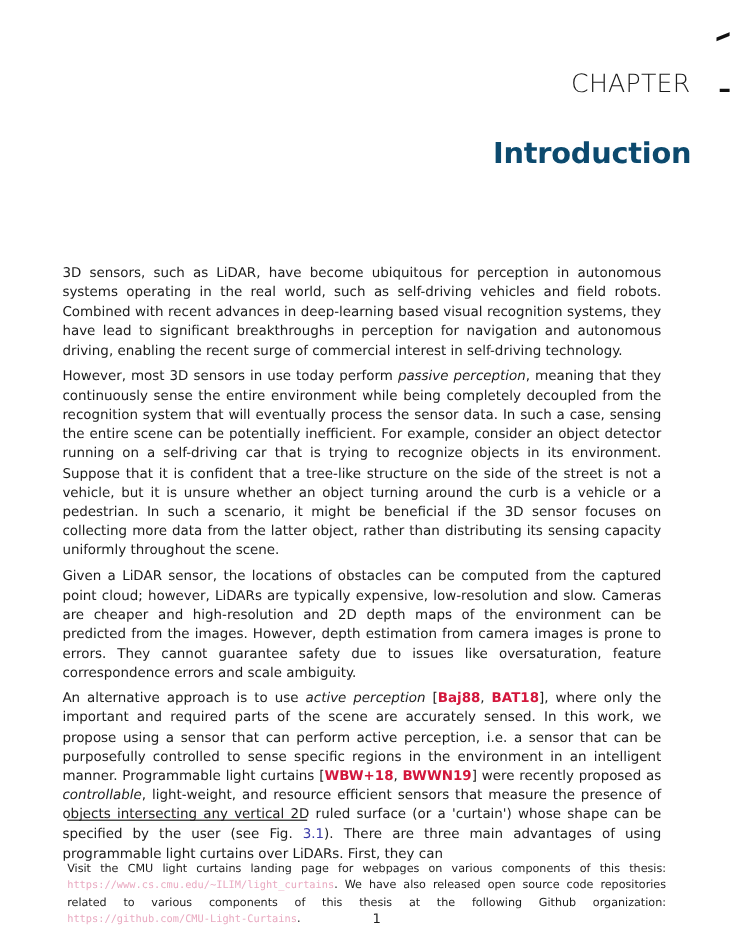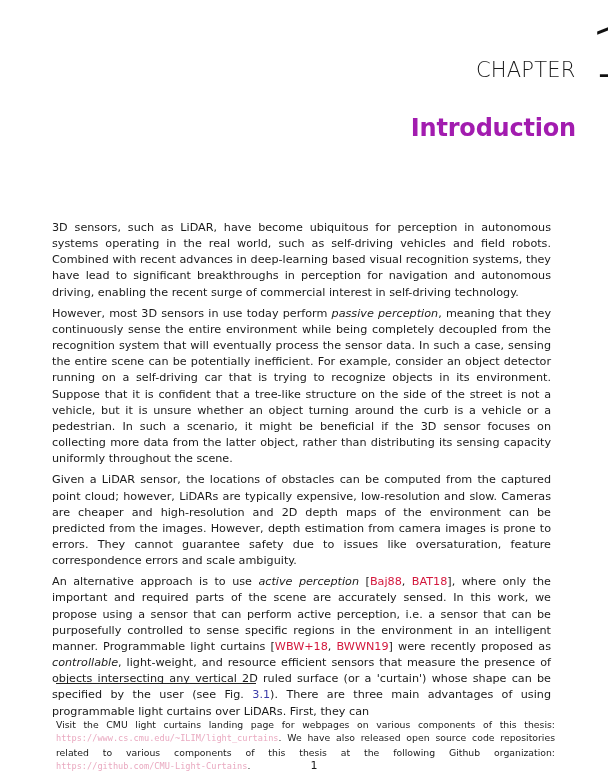--- a/index.html
+++ b/index.html
@@ -44,38 +44,38 @@
       font-weight: 300;
       margin-right: -6px;
     }
     .chapter-title {
       position: absolute;
       right: 52px;
       top: 114px;
       font-family: "DejaVu Sans", sans-serif;
       font-weight: bold;
       font-size: 24px;
-      color: #a21caf;
+      color: #0c4a6e;
       letter-spacing: -0.2px;
     }
     .body-text {
       position: absolute;
       left: 52px;
       top: 220px;
       width: 499px;
       font-family: "DejaVu Sans", sans-serif;
       font-size: 11.2px;
       line-height: 16.15px;
       text-align: justify;
       color: #1a1a1a;
     }
     .body-text p {
       margin: 0 0 5px 0;
     }
-    .cite { color: #d3173c; }
+    .cite { color: #d3173c; font-weight: bold; }
     .ref { color: #3a3aa8; }
     .footnote-rule {
       position: absolute;
       left: 56px;
       top: 683px;
       width: 200px;
       height: 1px;
       background: #222;
     }
     .footnote {

